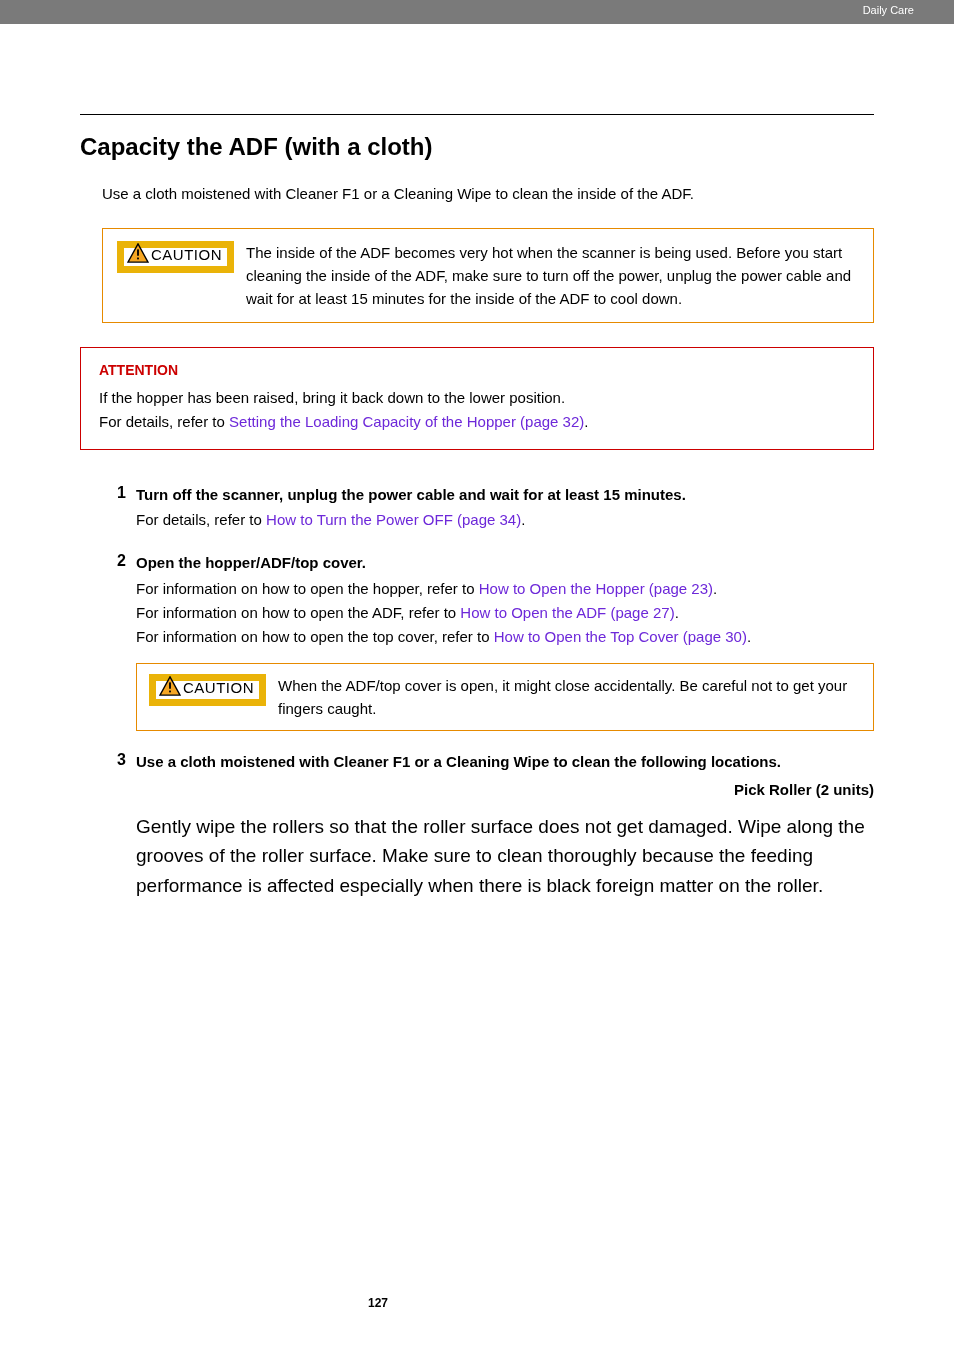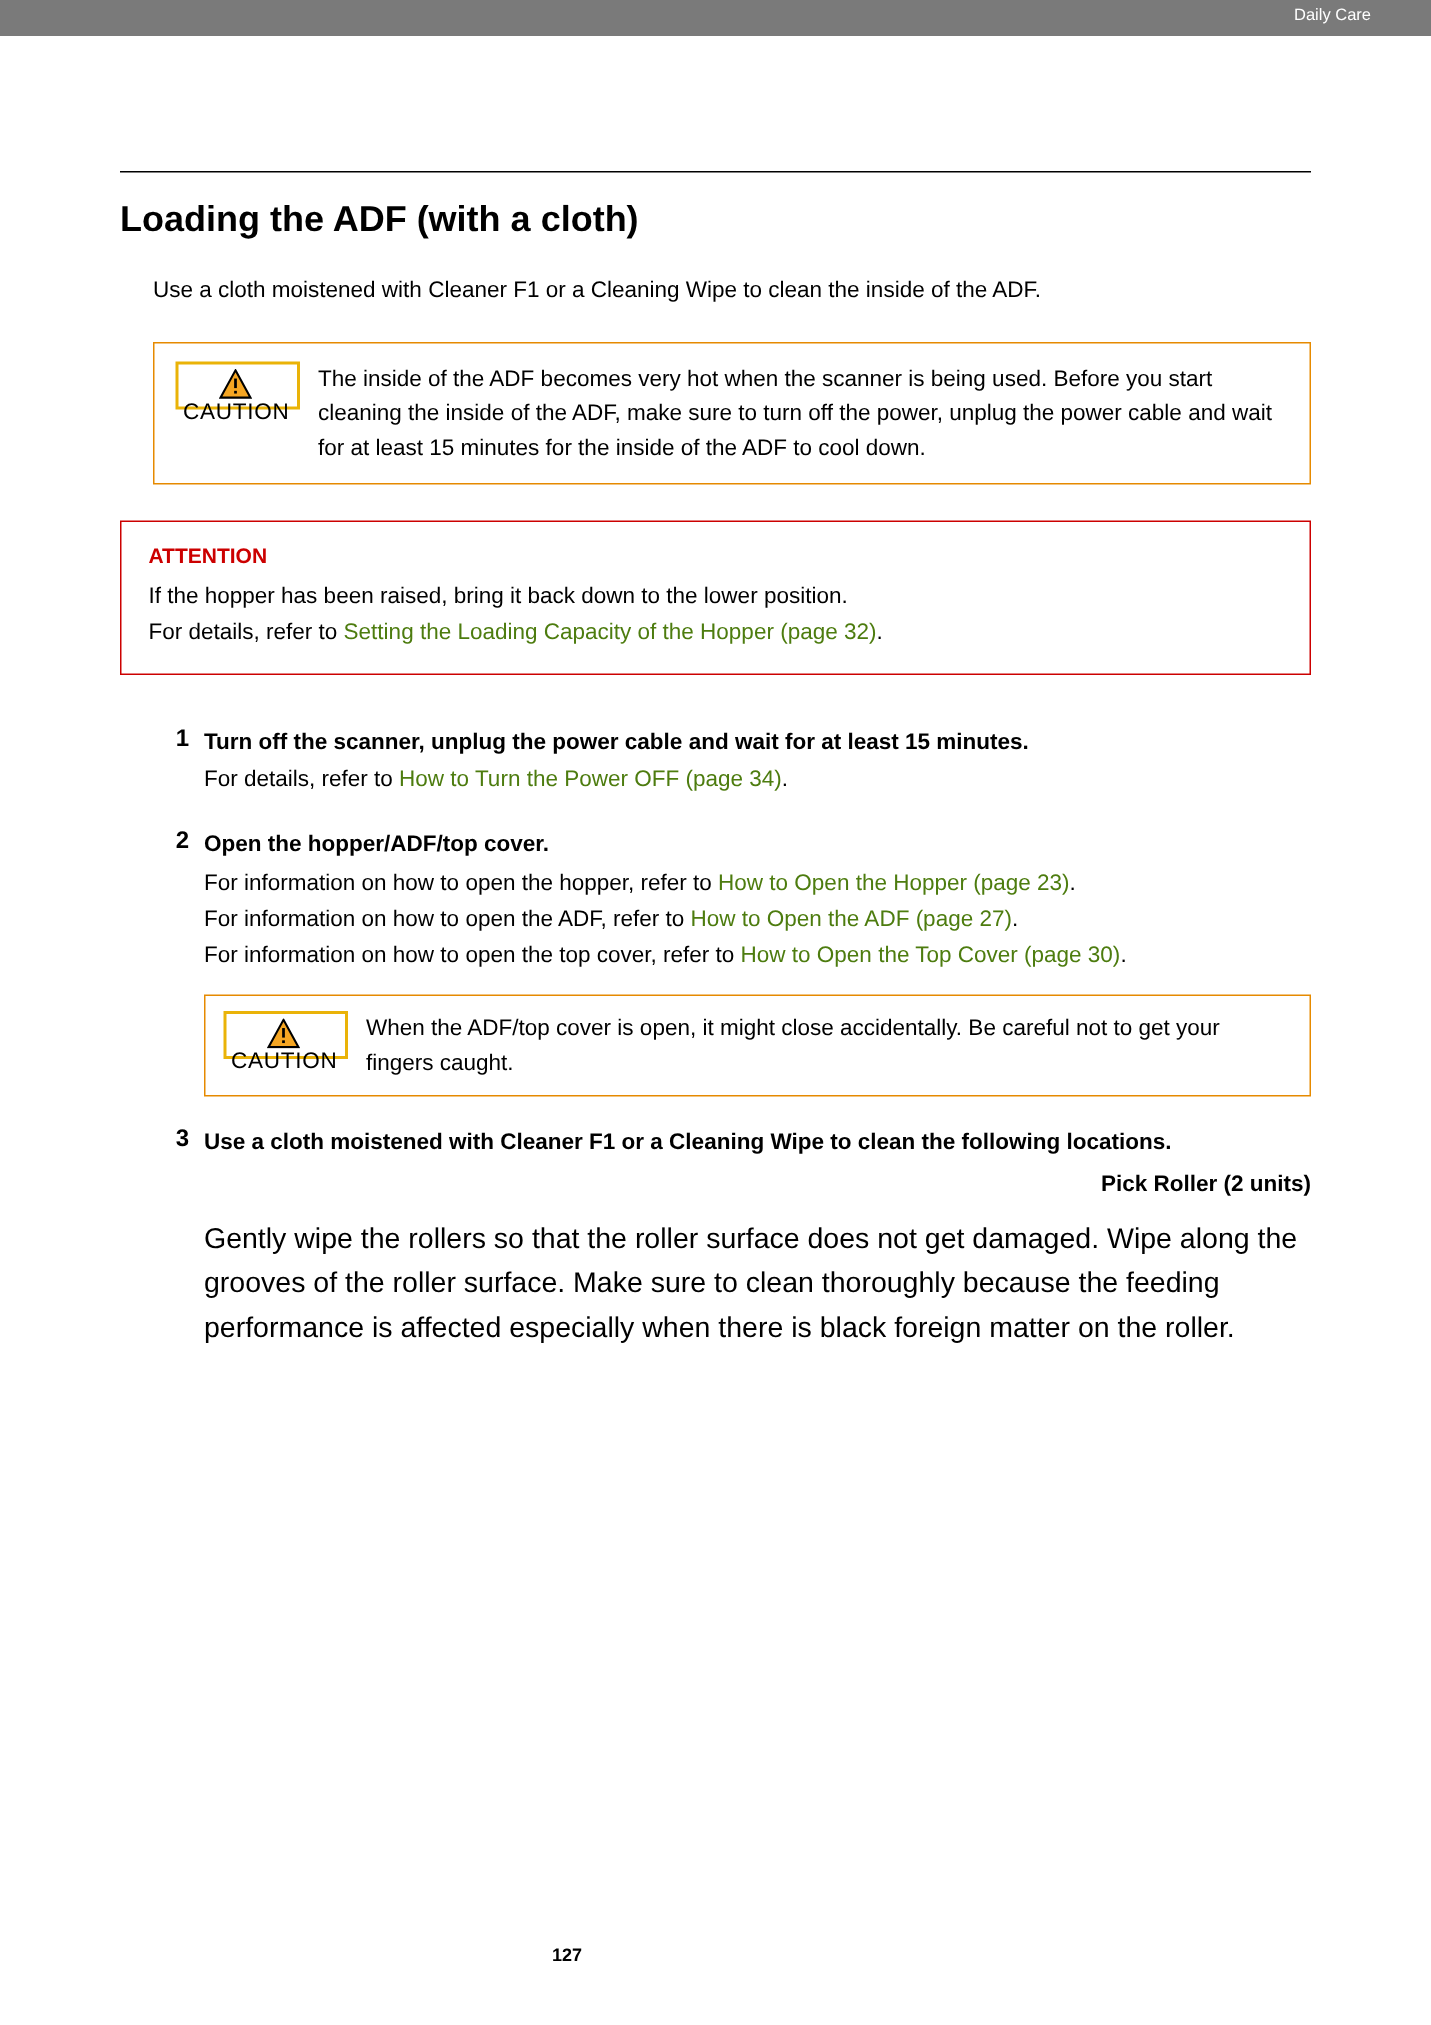--- a/index.html
+++ b/index.html
@@ -5,49 +5,49 @@
   * { box-sizing: border-box; margin: 0; padding: 0; }
   html, body { width: 954px; height: 1350px; background: #fff; font-family: "Segoe UI", Arial, sans-serif; color: #000; }
   .header-bar { height: 24px; background: #7a7a7a; position: relative; }
   .header-label { position: absolute; right: 40px; top: 4px; font-size: 11px; color: #fff; }
   .page { padding: 90px 80px 0 80px; }
   .rule { border: none; border-top: 1px solid #000; margin-bottom: 18px; }
   .h1 { font-size: 24px; font-weight: bold; margin-bottom: 22px; }
   .intro { font-size: 15px; margin-left: 22px; margin-bottom: 22px; line-height: 1.5; }
   .caution-outer { border: 1.5px solid #e68a00; padding: 12px 14px; margin: 0 0 24px 22px; }
   .caution-row { display: flex; align-items: flex-start; gap: 12px; }
-  .caution-badge { border: 2px solid #eab308; display: inline-flex; align-items: center; padding: 3px 5px 3px 3px; height: 32px; flex-shrink: 0; flex-direction: column; }
+  .caution-badge { border: 7px solid #eab308; display: inline-flex; align-items: flex-end; padding: 3px 5px 3px 3px; height: 32px; flex-shrink: 0; }
   .tri { width: 22px; height: 20px; position: relative; margin-right: 2px; }
   .tri svg { width: 22px; height: 20px; display: block; }
   .caution-word { font-family: Arial, sans-serif; font-size: 15px; letter-spacing: 0.5px; font-weight: 500; }
   .caution-text { font-size: 15px; line-height: 1.55; }
   .attention-box { border: 1.5px solid #cc0000; padding: 14px 18px 16px 18px; margin-bottom: 34px; }
   .attention-title { color: #cc0000; font-weight: bold; font-size: 14px; margin-bottom: 8px; }
   .attention-body { font-size: 15px; line-height: 1.55; }
-  .link { color: #4d7c0f; }
+  .link { color: #6d28d9; }
   .step { display: flex; margin: 0 0 20px 22px; }
   .step-num { font-weight: bold; font-size: 16px; width: 24px; flex-shrink: 0; text-align: right; margin-right: 10px; }
   .step-body { flex: 1; }
   .step-title { font-weight: bold; font-size: 15px; line-height: 1.5; }
   .step-text { font-size: 15px; line-height: 1.6; margin-top: 2px; }
   .inner-caution { border: 1.5px solid #e68a00; padding: 10px 12px; margin-top: 14px; }
   .sub-heading { font-weight: bold; font-size: 15px; margin: 4px 0 10px 0; text-align: right; }
   .sub-body { font-size: 19px; line-height: 1.55; }
   .page-num { position: absolute; bottom: 40px; left: 0; width: 756px; text-align: center; font-size: 12px; font-weight: bold; }
 </style>
 </head>
 <body>
 
 <div class="header-bar">
   <span class="header-label">Daily Care</span>
 </div>
 
 <div class="page">
   <hr class="rule">
-  <h1 class="h1">Loading the ADF (with a cloth)</h1>
+  <h1 class="h1">Capacity the ADF (with a cloth)</h1>
   <p class="intro">Use a cloth moistened with Cleaner F1 or a Cleaning Wipe to clean the inside of the ADF.</p>
 
   <div class="caution-outer">
     <div class="caution-row">
       <span class="caution-badge">
         <span class="tri">
           <svg viewBox="0 0 24 22">
               <polygon points="12,1 23,21 1,21" fill="#f5a623" stroke="#000" stroke-width="1.5"></polygon>
               <rect x="11" y="7" width="2" height="7" fill="#000"></rect>
               <rect x="11" y="16" width="2" height="2" fill="#000"></rect>

